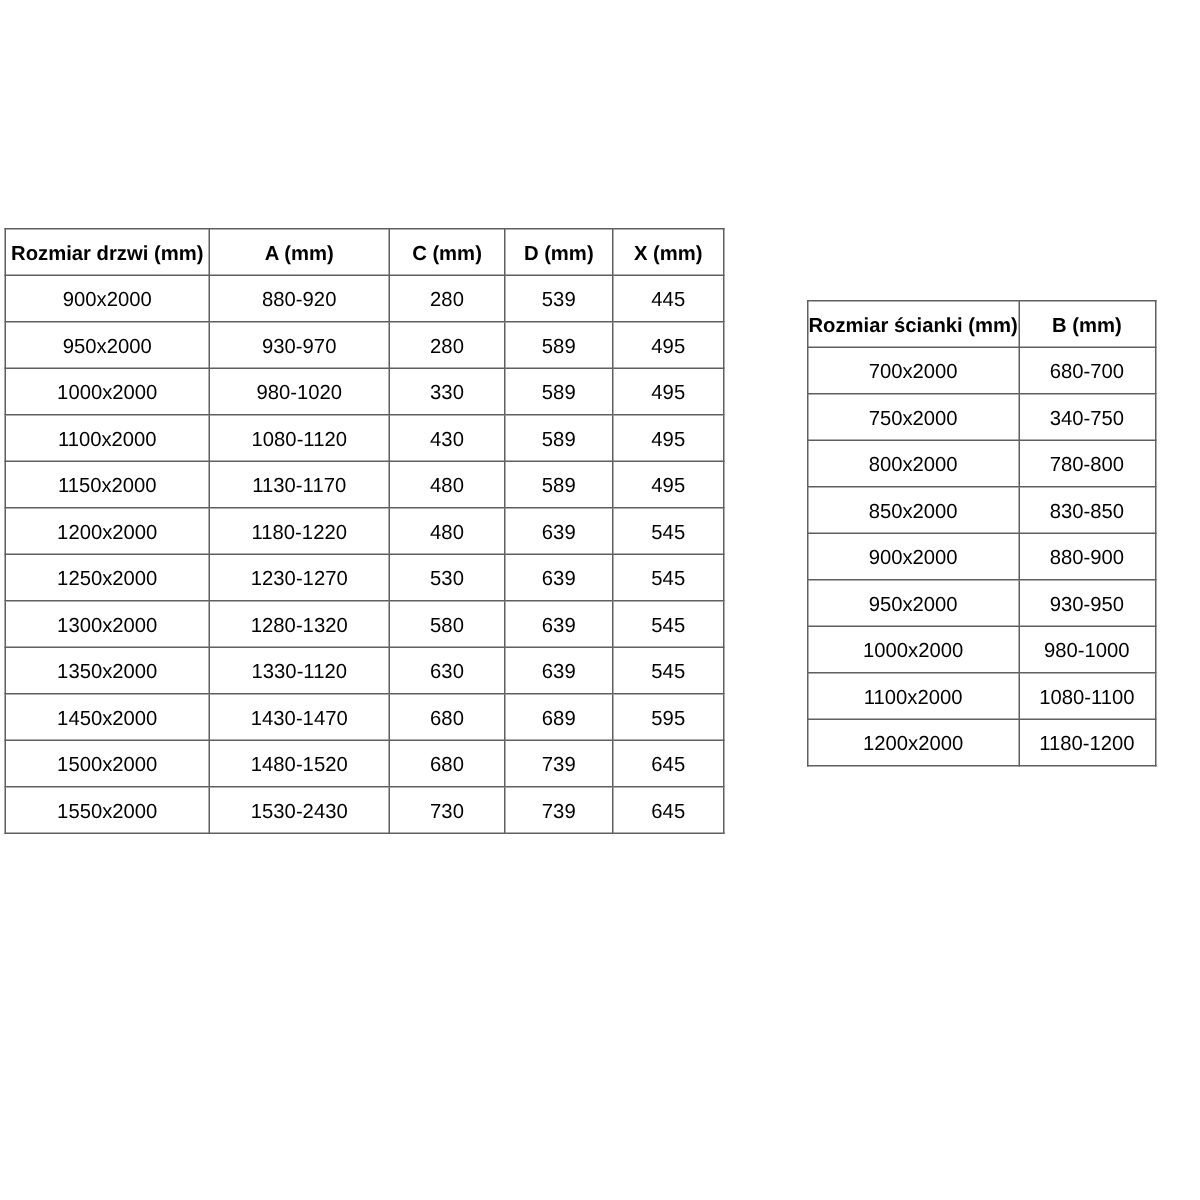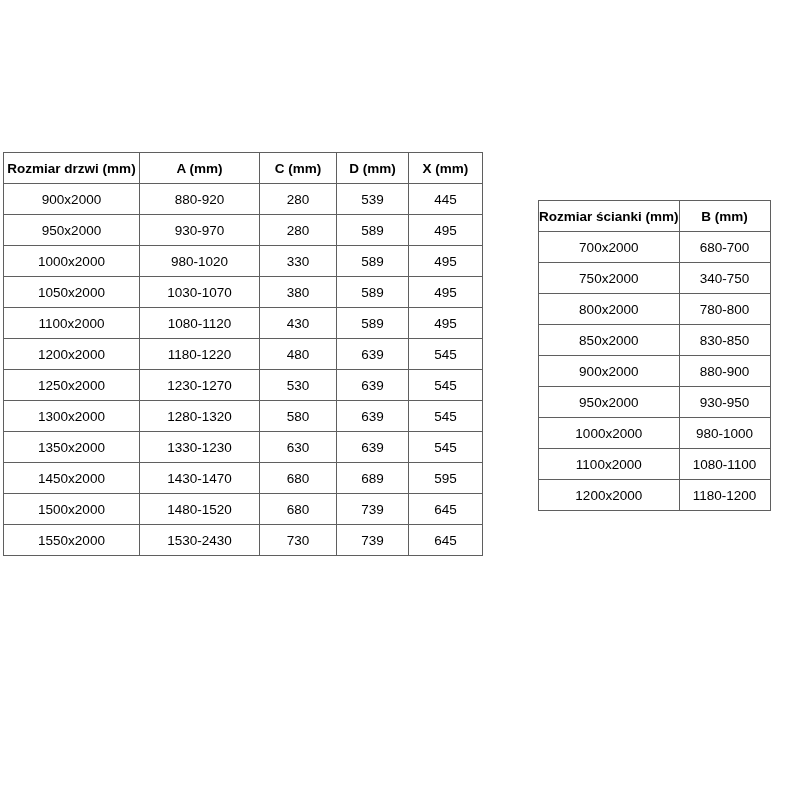--- a/index.html
+++ b/index.html
@@ -77,34 +77,34 @@
           <td>495</td>
         </tr>
         <tr>
           <td>1000x2000</td>
           <td>980-1020</td>
           <td>330</td>
           <td>589</td>
           <td>495</td>
         </tr>
         <tr>
-          <td>1050x2000</td>
-          <td>1030-1070</td>
-          <td>380</td>
-          <td>589</td>
-          <td>495</td>
-        </tr>
-        <tr>
           <td>1100x2000</td>
           <td>1080-1120</td>
           <td>430</td>
           <td>589</td>
           <td>495</td>
         </tr>
         <tr>
+          <td>1150x2000</td>
+          <td>1130-1170</td>
+          <td>480</td>
+          <td>589</td>
+          <td>495</td>
+        </tr>
+        <tr>
           <td>1200x2000</td>
           <td>1180-1220</td>
           <td>480</td>
           <td>639</td>
           <td>545</td>
         </tr>
         <tr>
           <td>1250x2000</td>
           <td>1230-1270</td>
           <td>530</td>
@@ -113,21 +113,21 @@
         </tr>
         <tr>
           <td>1300x2000</td>
           <td>1280-1320</td>
           <td>580</td>
           <td>639</td>
           <td>545</td>
         </tr>
         <tr>
           <td>1350x2000</td>
-          <td>1330-1230</td>
+          <td>1330-1120</td>
           <td>630</td>
           <td>639</td>
           <td>545</td>
         </tr>
         <tr>
           <td>1450x2000</td>
           <td>1430-1470</td>
           <td>680</td>
           <td>689</td>
           <td>595</td>

